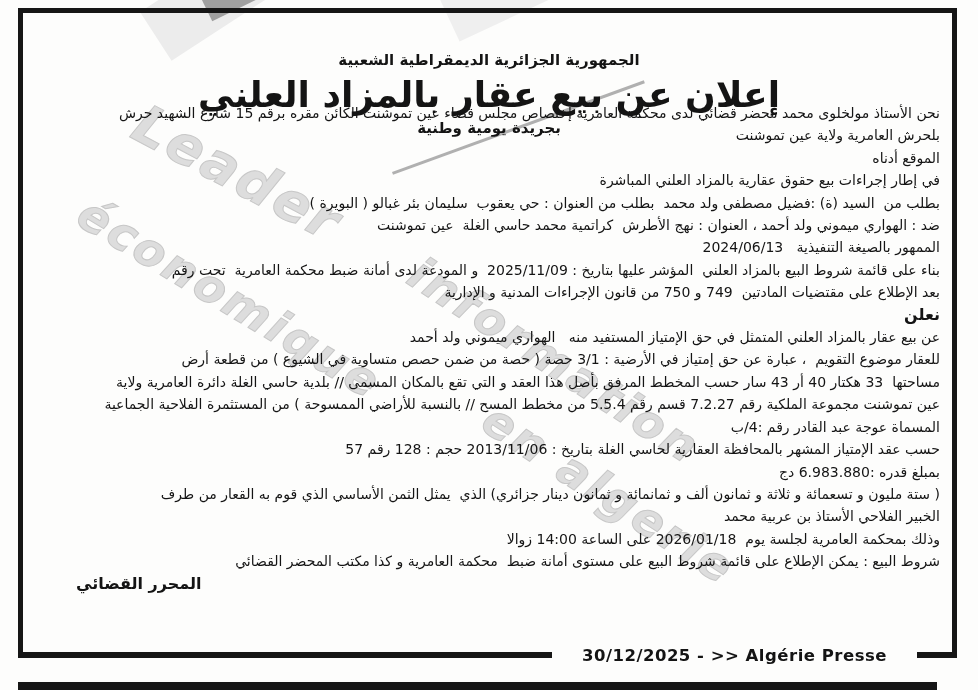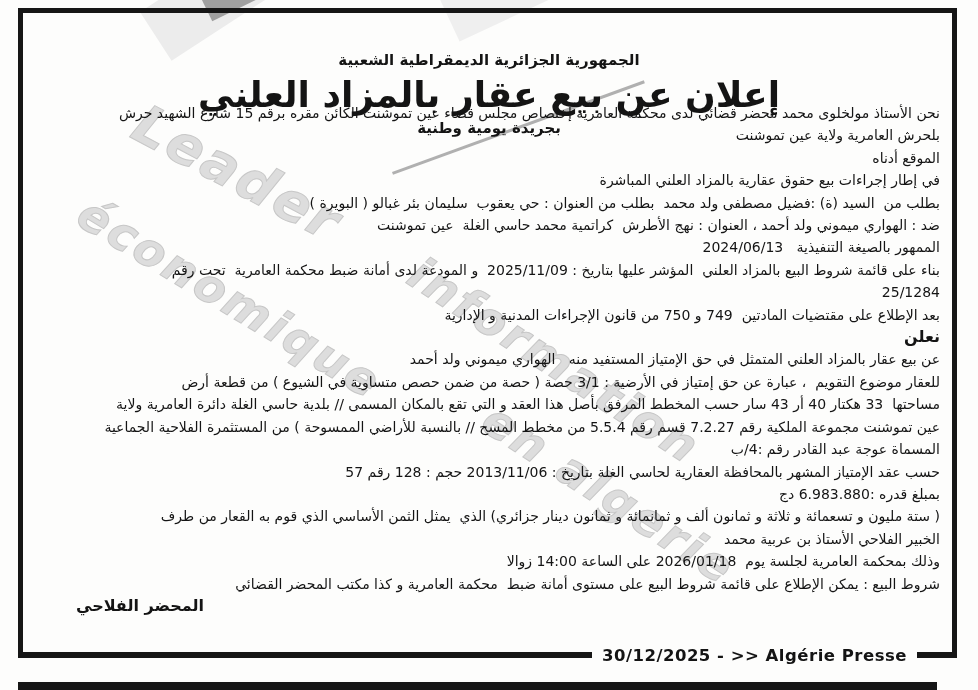--- a/index.html
+++ b/index.html
@@ -36,21 +36,21 @@
     font-size:14px; line-height:22.4px; z-index:3;
   }
   .line{white-space:pre; overflow:visible;text-align:right;}
   .al-center{text-align:right;}
   .al-left{text-align:left; padding-left:40px;}
   .bold{font-weight:bold;}
   .big{font-size:16px; letter-spacing:1px;}
   
   .footer-row{
     position:absolute; left:18px; top:644px; width:939px; height:22px;
-    display:flex; align-items:center; z-index:4; background:transparent;
+    display:flex; align-items:center; z-index:4; background:transparent;gap:20px;
   }
   .f-line{height:6px; background:#161616;}
   .f-line-left{flex:1;}
   .f-line-right{width:40px;}
   .f-text{
     font-size:16.5px; font-weight:bold; letter-spacing:0.5px;
     padding:0 10px; white-space:nowrap; direction:ltr;
   }
   
   .box2{position:absolute; left:18px; top:682px; width:919px; height:8px; background:#161616; z-index:2;}
@@ -79,35 +79,34 @@
 
   <div class="body-text">
       <div class="line">نحن الأستاذ مولخلوى محمد محضر قضائي لدى محكمة العامرية إختصاص مجلس قضاء عين تموشنت الكائن مقره برقم 15 شارع الشهيد حرش</div>
       <div class="line">بلحرش العامرية ولاية عين تموشنت</div>
       <div class="line">الموقع أدناه</div>
       <div class="line">في إطار إجراءات بيع حقوق عقارية بالمزاد العلني المباشرة</div>
       <div class="line">بطلب من  السيد (ة) :فضيل مصطفى ولد محمد  بطلب من العنوان : حي يعقوب  سليمان بئر غبالو ( البويرة )</div>
       <div class="line">ضد : الهواري ميموني ولد أحمد ، العنوان : نهج الأطرش  كراتمية محمد حاسي الغلة  عين تموشنت</div>
       <div class="line">الممهور بالصيغة التنفيذية   2024/06/13</div>
       <div class="line">بناء على قائمة شروط البيع بالمزاد العلني  المؤشر عليها بتاريخ : 2025/11/09  و المودعة لدى أمانة ضبط محكمة العامرية  تحت رقم</div>
-      <div class="line">25/1284</div>
       <div class="line">بعد الإطلاع على مقتضيات المادتين  749 و 750 من قانون الإجراءات المدنية و الإدارية</div>
       <div class="line al-center bold big">نعلن</div>
       <div class="line">عن بيع عقار بالمزاد العلني المتمثل في حق الإمتياز المستفيد منه   الهواري ميموني ولد أحمد</div>
       <div class="line">للعقار موضوع التقويم  ، عبارة عن حق إمتياز في الأرضية : 3/1 حصة ( حصة من ضمن حصص متساوية في الشيوع ) من قطعة أرض</div>
       <div class="line">مساحتها  33 هكتار 40 أر 43 سار حسب المخطط المرفق بأصل هذا العقد و التي تقع بالمكان المسمى // بلدية حاسي الغلة دائرة العامرية ولاية</div>
       <div class="line">عين تموشنت مجموعة الملكية رقم 7.2.27 قسم رقم 5.5.4 من مخطط المسح // بالنسبة للأراضي الممسوحة ) من المستثمرة الفلاحية الجماعية</div>
       <div class="line">المسماة عوجة عبد القادر رقم :4/ب</div>
       <div class="line">حسب عقد الإمتياز المشهر بالمحافظة العقارية لحاسي الغلة بتاريخ : 2013/11/06 حجم : 128 رقم 57</div>
       <div class="line">بمبلغ قدره :6.983.880 دج</div>
       <div class="line">( ستة مليون و تسعمائة و ثلاثة و ثمانون ألف و ثمانمائة و ثمانون دينار جزائري) الذي  يمثل الثمن الأساسي الذي قوم به القعار من طرف</div>
       <div class="line">الخبير الفلاحي الأستاذ بن عربية محمد</div>
       <div class="line">وذلك بمحكمة العامرية لجلسة يوم  2026/01/18 على الساعة 14:00 زوالا</div>
       <div class="line">شروط البيع : يمكن الإطلاع على قائمة شروط البيع على مستوى أمانة ضبط  محكمة العامرية و كذا مكتب المحضر القضائي</div>
-      <div class="line al-left bold big">المحضر الفلاحي</div>
+      <div class="line al-left bold big">المحرر القضائي</div>
     </div>
 
   <div class="footer-row">
     <div class="f-line f-line-left"></div>
     <div class="f-text">30/12/2025 - &gt;&gt; Algérie Presse</div>
     <div class="f-line f-line-right"></div>
   </div>
 
   <div class="box2"></div>
 

